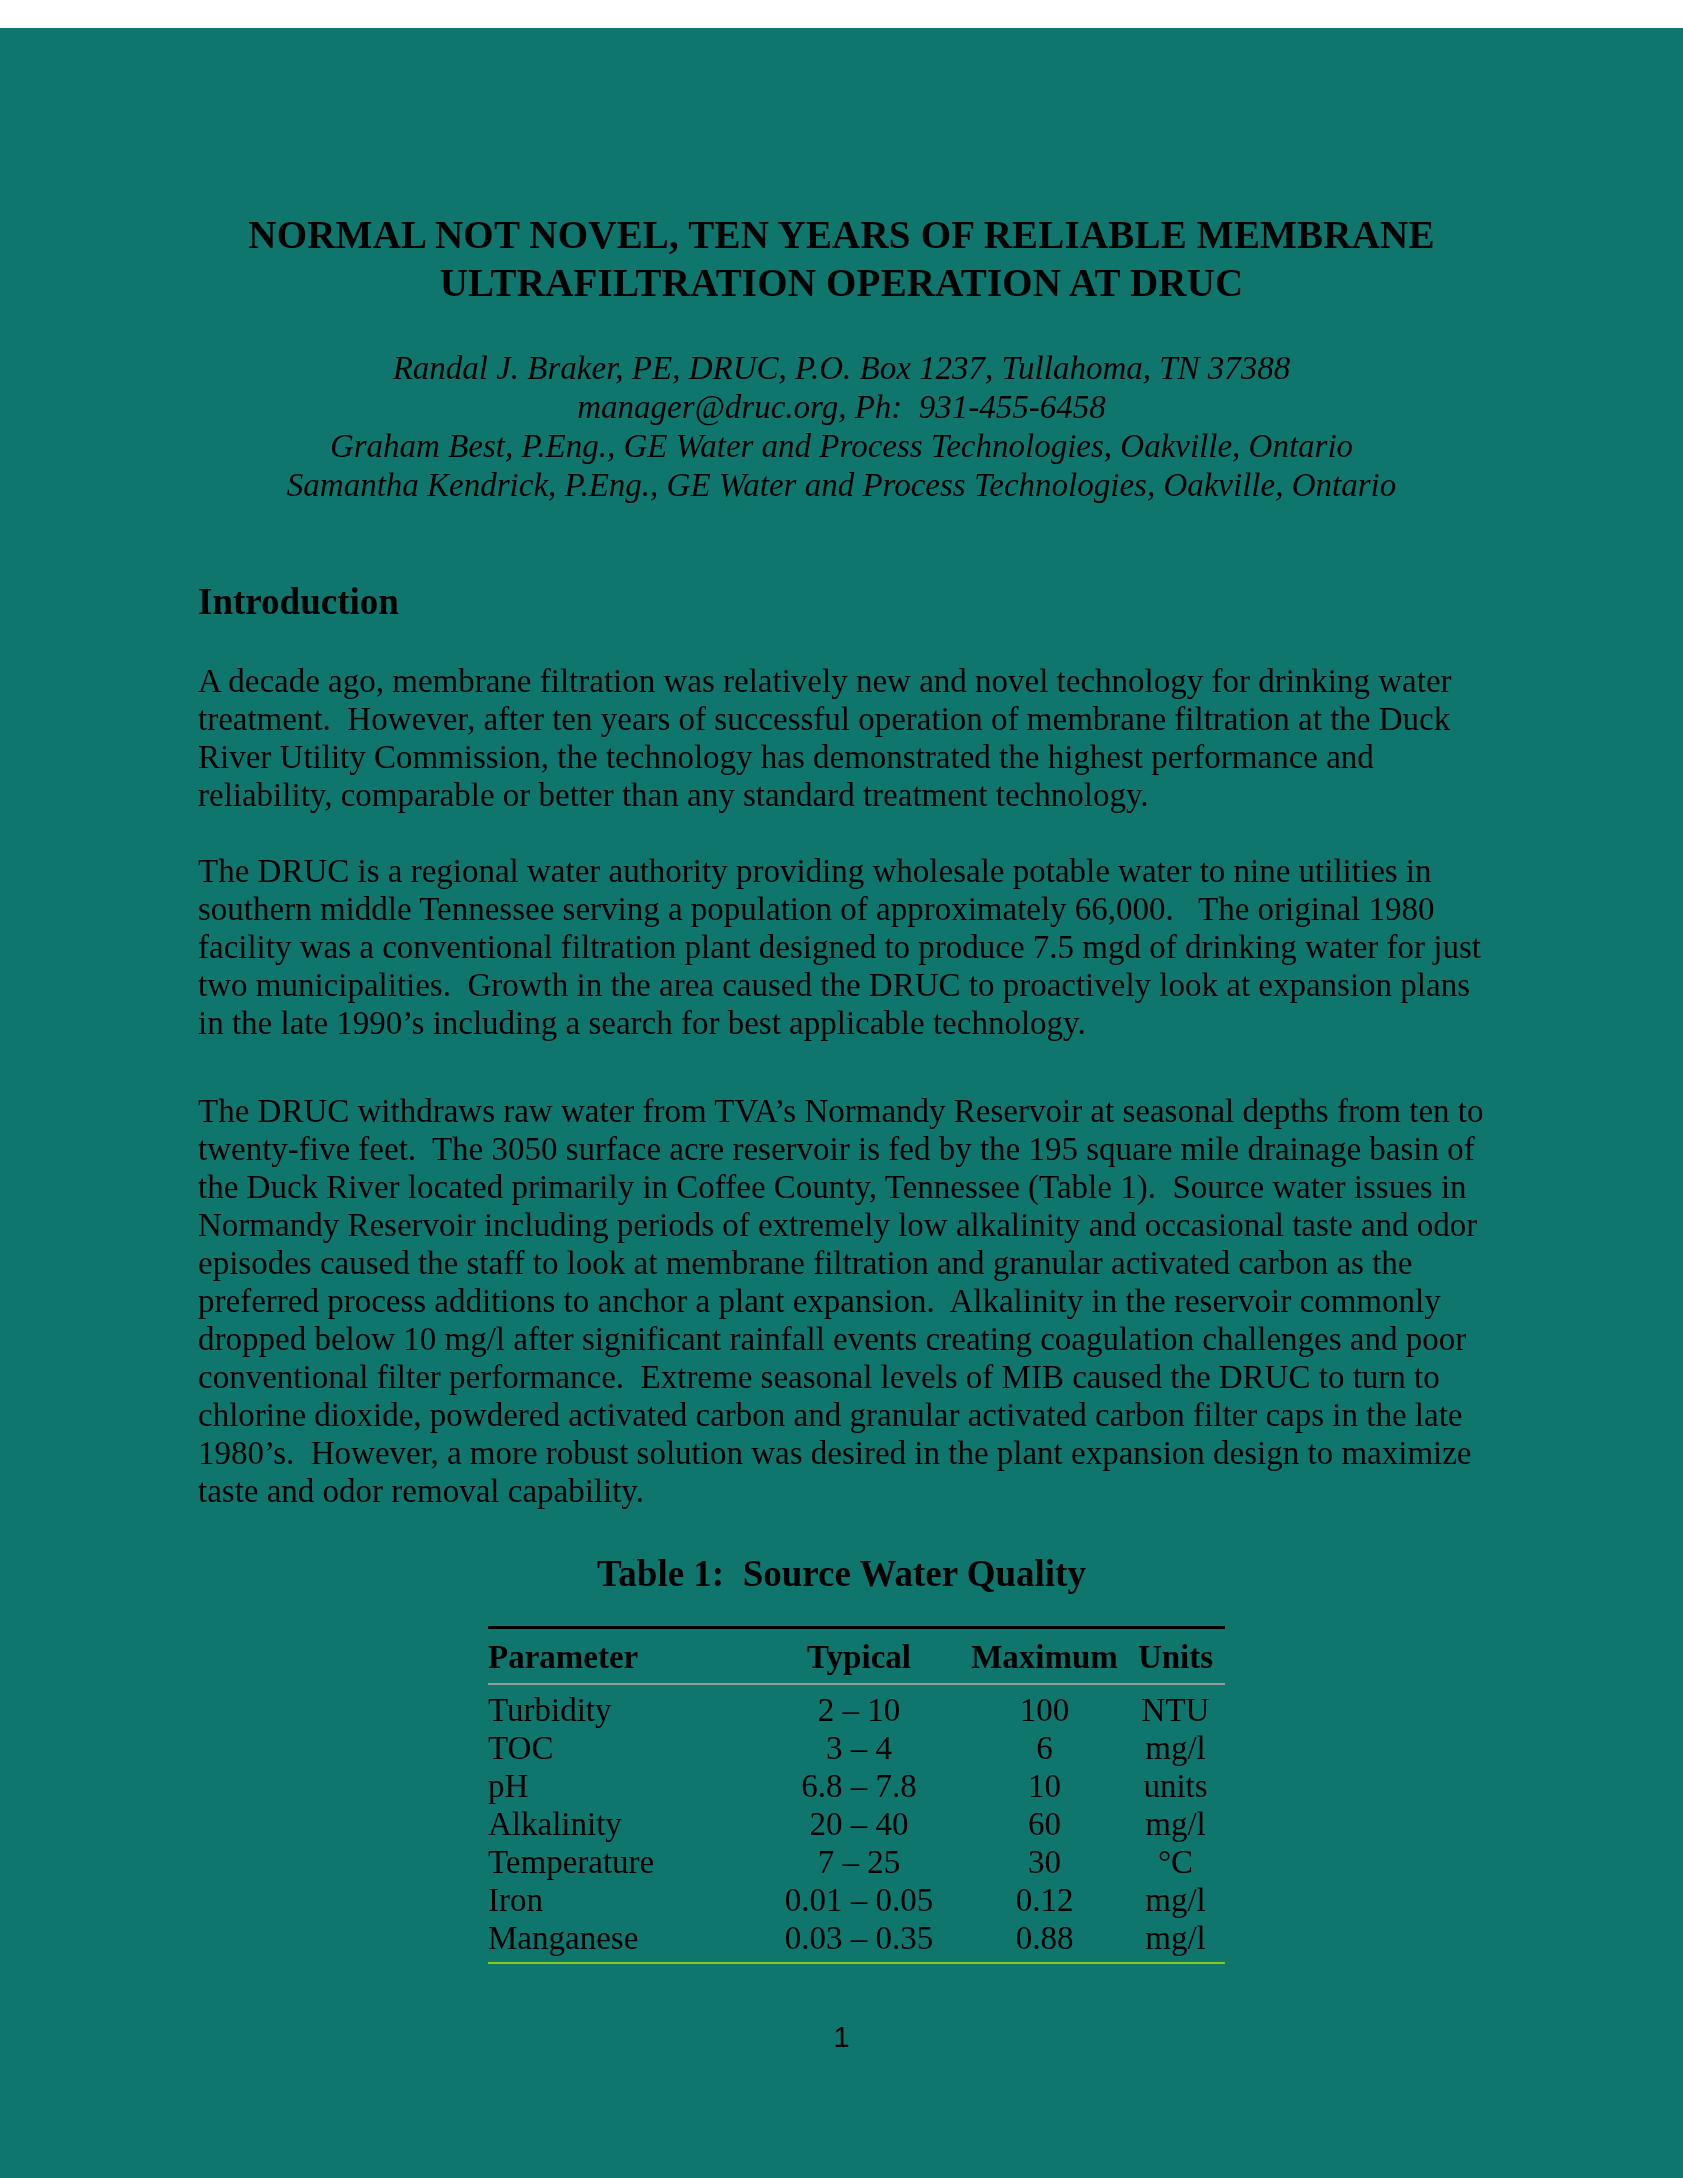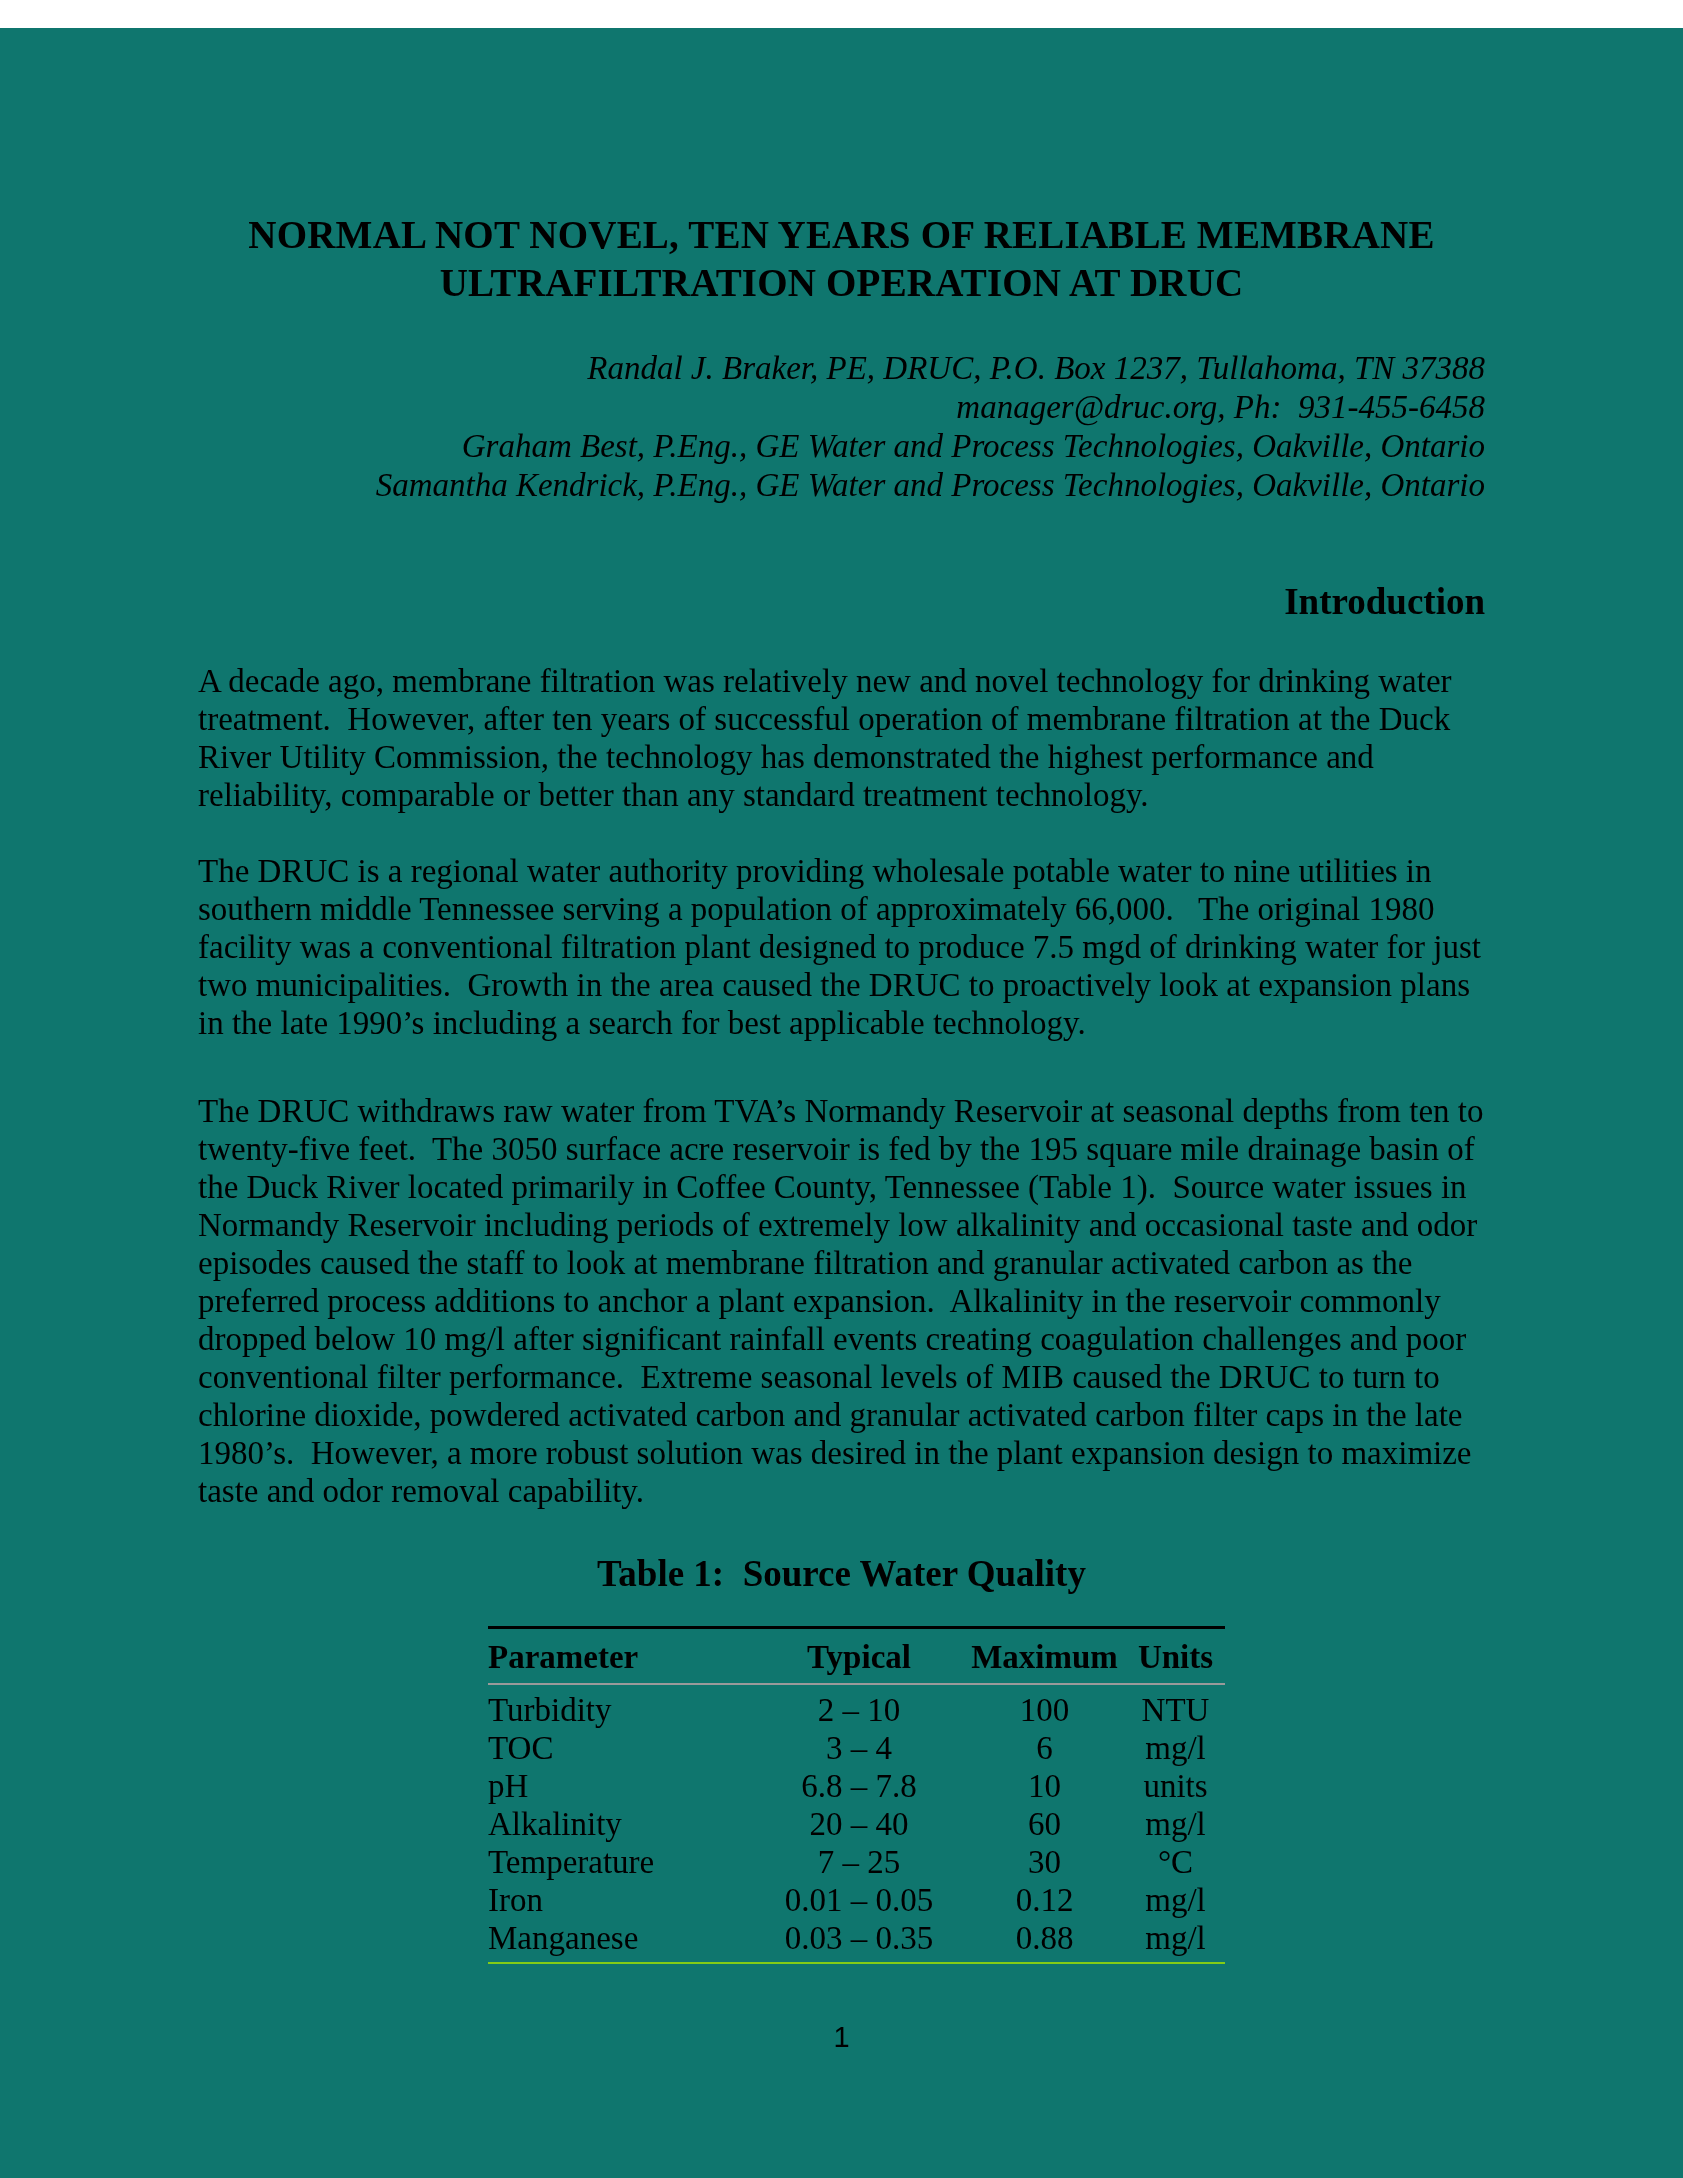--- a/index.html
+++ b/index.html
@@ -30,25 +30,24 @@
   .authors {
     margin-top: 42px;
     text-align: center;
     font-style: italic;
     font-size: 33px;
     line-height: 39px;
   }
   .authors p {
     margin: 0;
     white-space: pre-wrap;
-    text-align: right;
   }
   .section-heading {
     margin: 75px 0 0 0;
-    text-align: right;
+    text-align: left;
     font-size: 37px;
     line-height: 44px;
     font-weight: bold;
   }
   .body-para {
     margin: 38px 0 0 0;
     font-size: 33px;
     line-height: 38px;
     text-align: left;
     white-space: pre-wrap;

